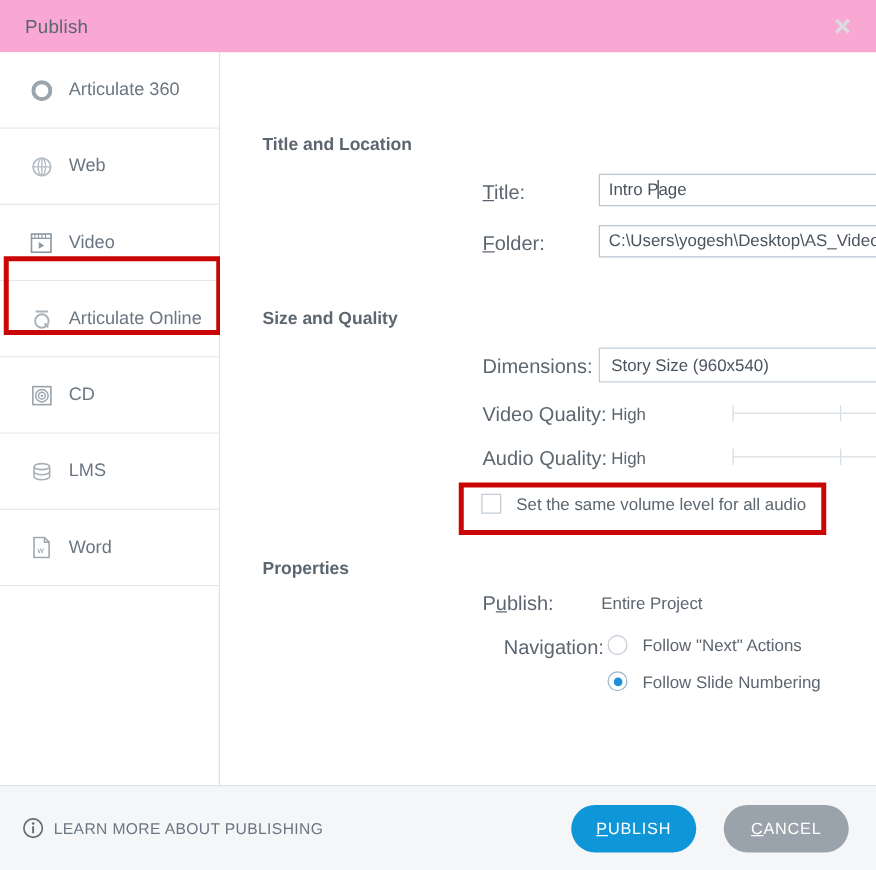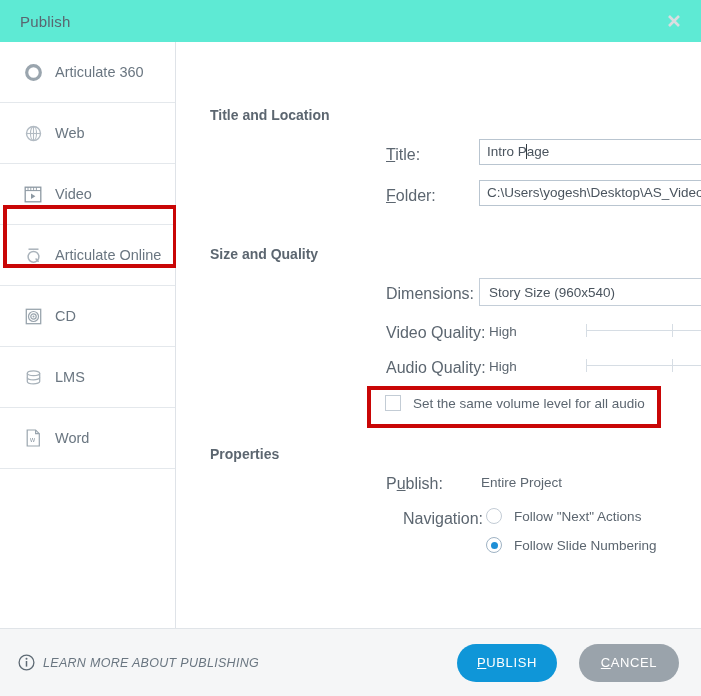--- a/index.html
+++ b/index.html
@@ -20,21 +20,21 @@
     height: 696px;
     background: #ffffff;
     box-sizing: border-box;
     display: flex;
     flex-direction: column;
   }
 
   
   .titlebar {
     height: 42px;
-    background: #5eead4;
+    background: #f9a8d4;
     display: flex;
     align-items: center;
     flex: 0 0 auto;
     position: relative;
   }
   .titlebar-text {
     margin-left: 20px;
     font-size: 15px;
     color: #5a6570;
     letter-spacing: .2px;
@@ -302,21 +302,20 @@
     border-top: 1px solid #e0e4e8;
     display: flex;
     align-items: center;
     padding: 0 22px 0 18px;
     box-sizing: border-box;
   }
   .learn-more {
     display: flex;
     align-items: center;
     cursor: pointer;
-    font-style: italic;
   }
   .info-icon { margin-right: 8px; display: flex; }
   .learn-text {
     font-size: 12.5px;
     color: #6a7681;
     letter-spacing: .3px;
   }
   .footer-spacer { flex: 1 1 auto; }
   .btn {
     width: 100px;

